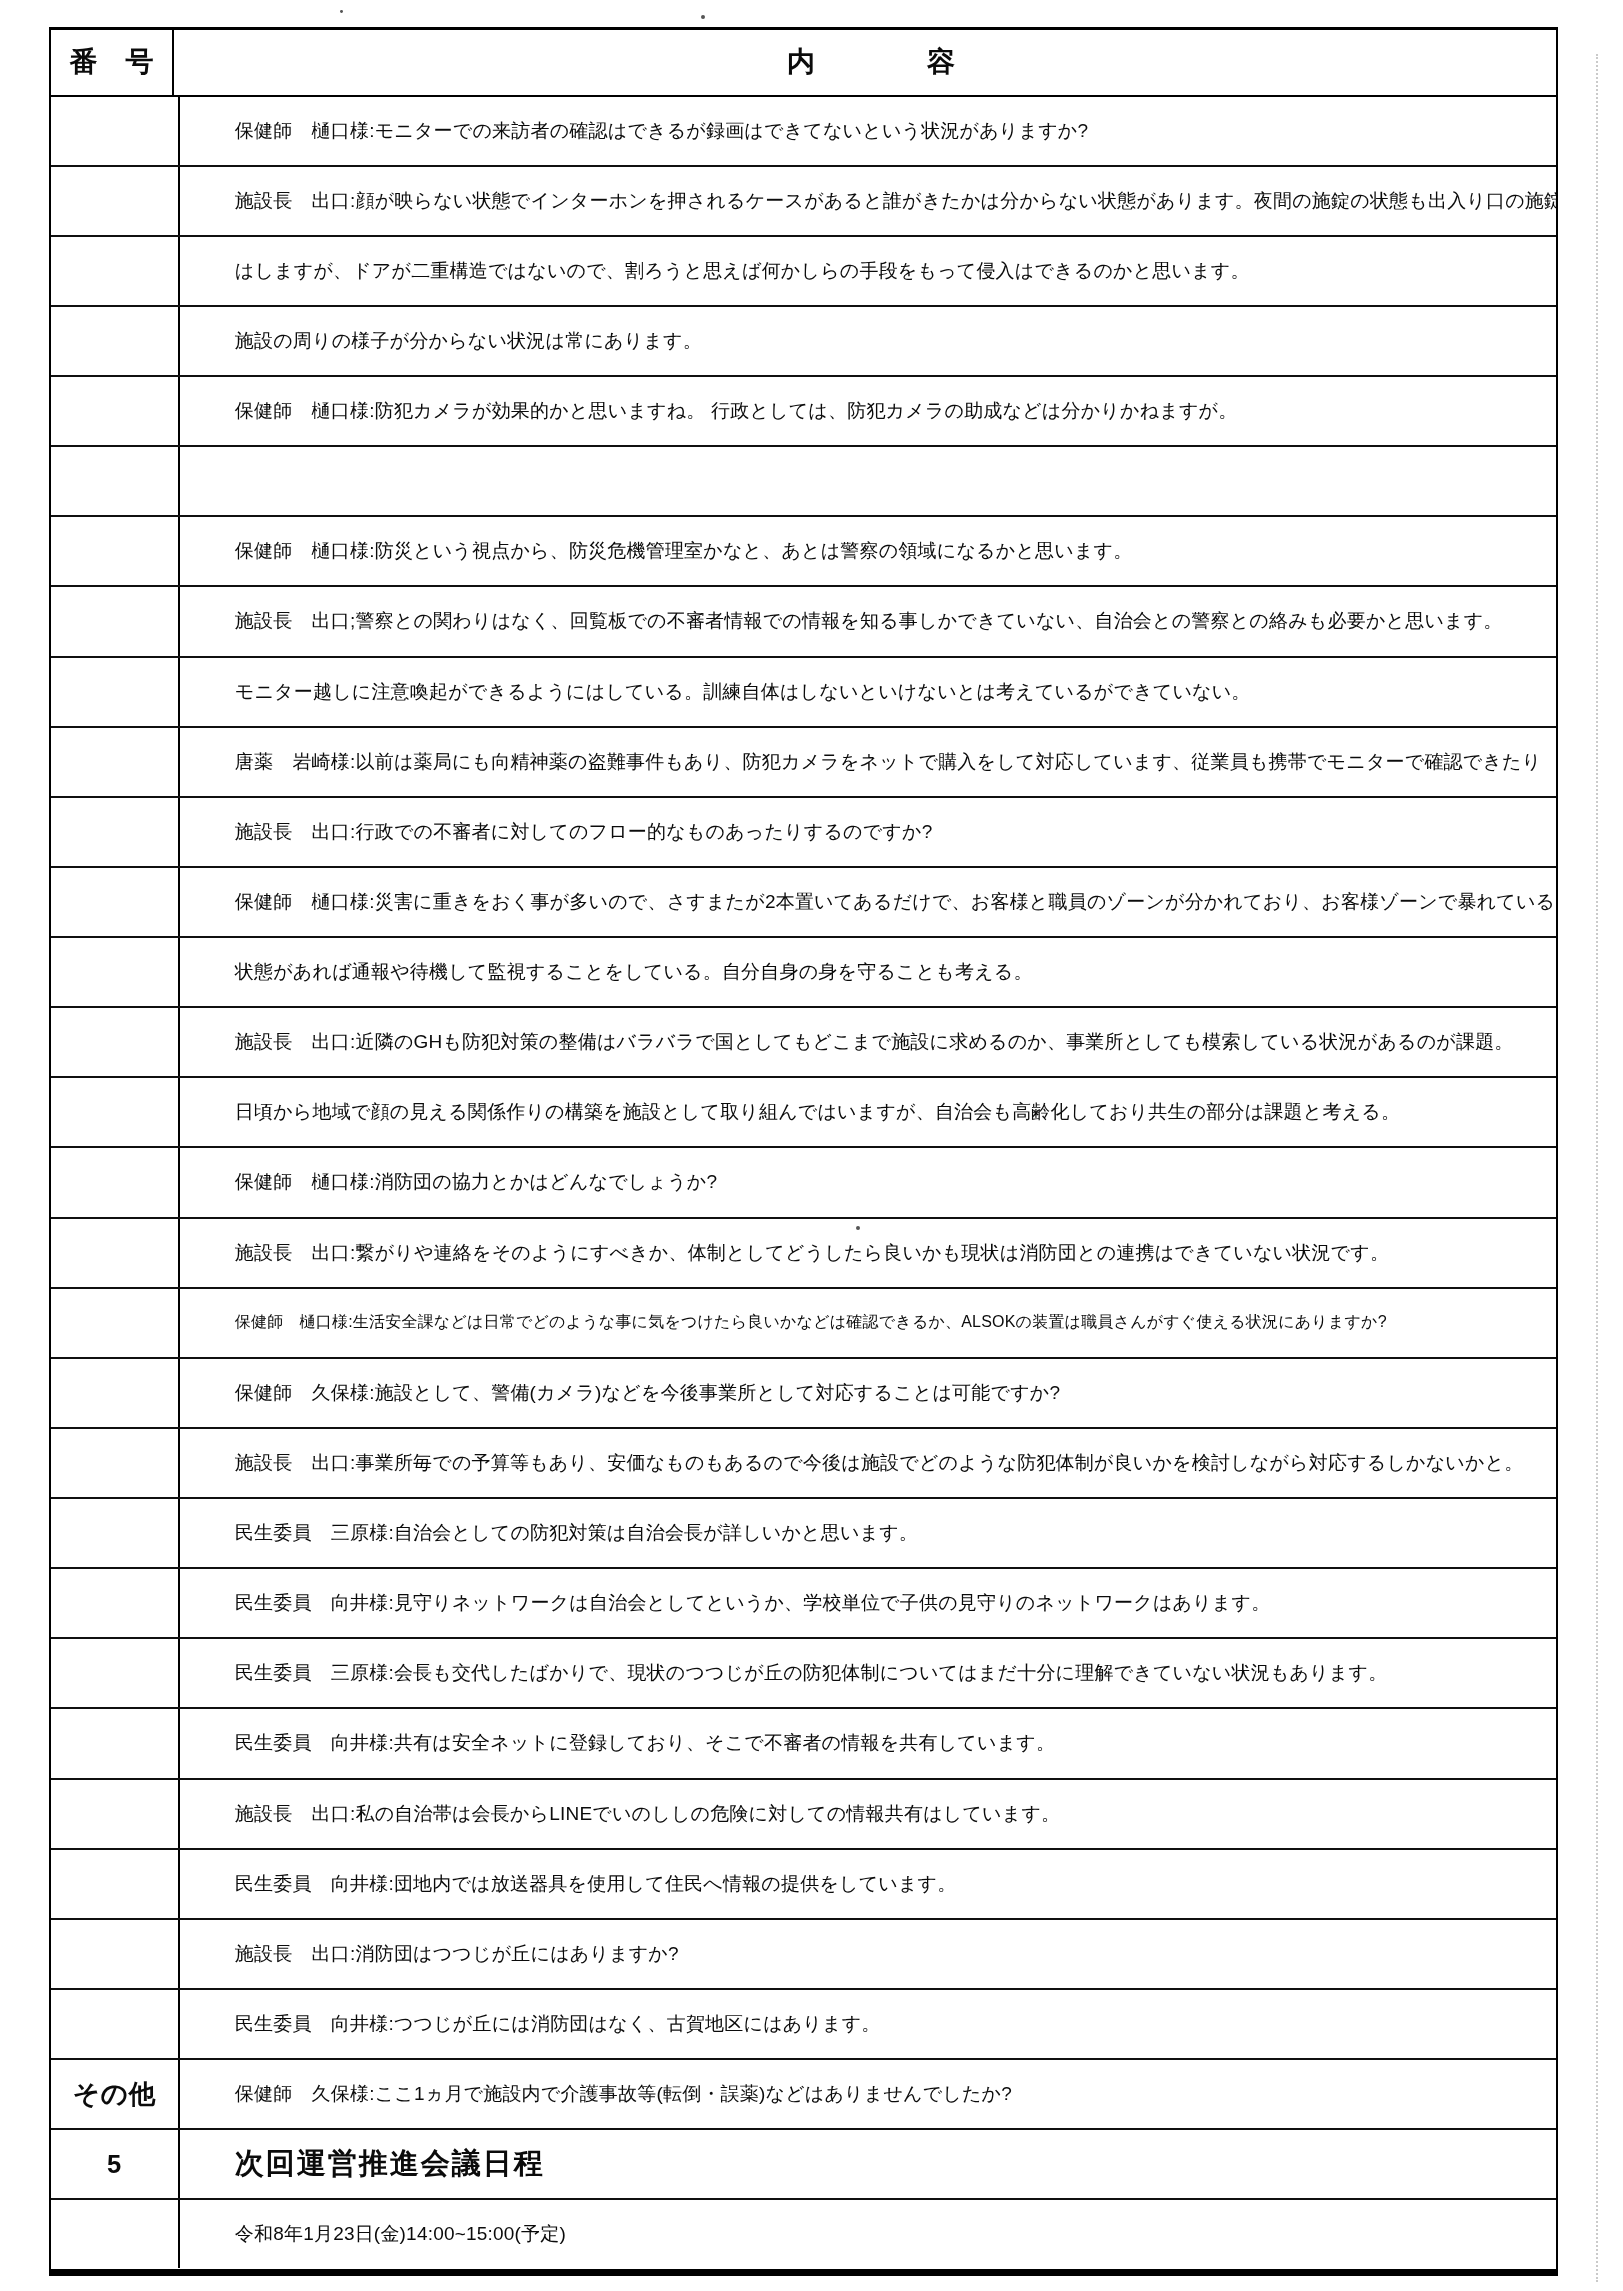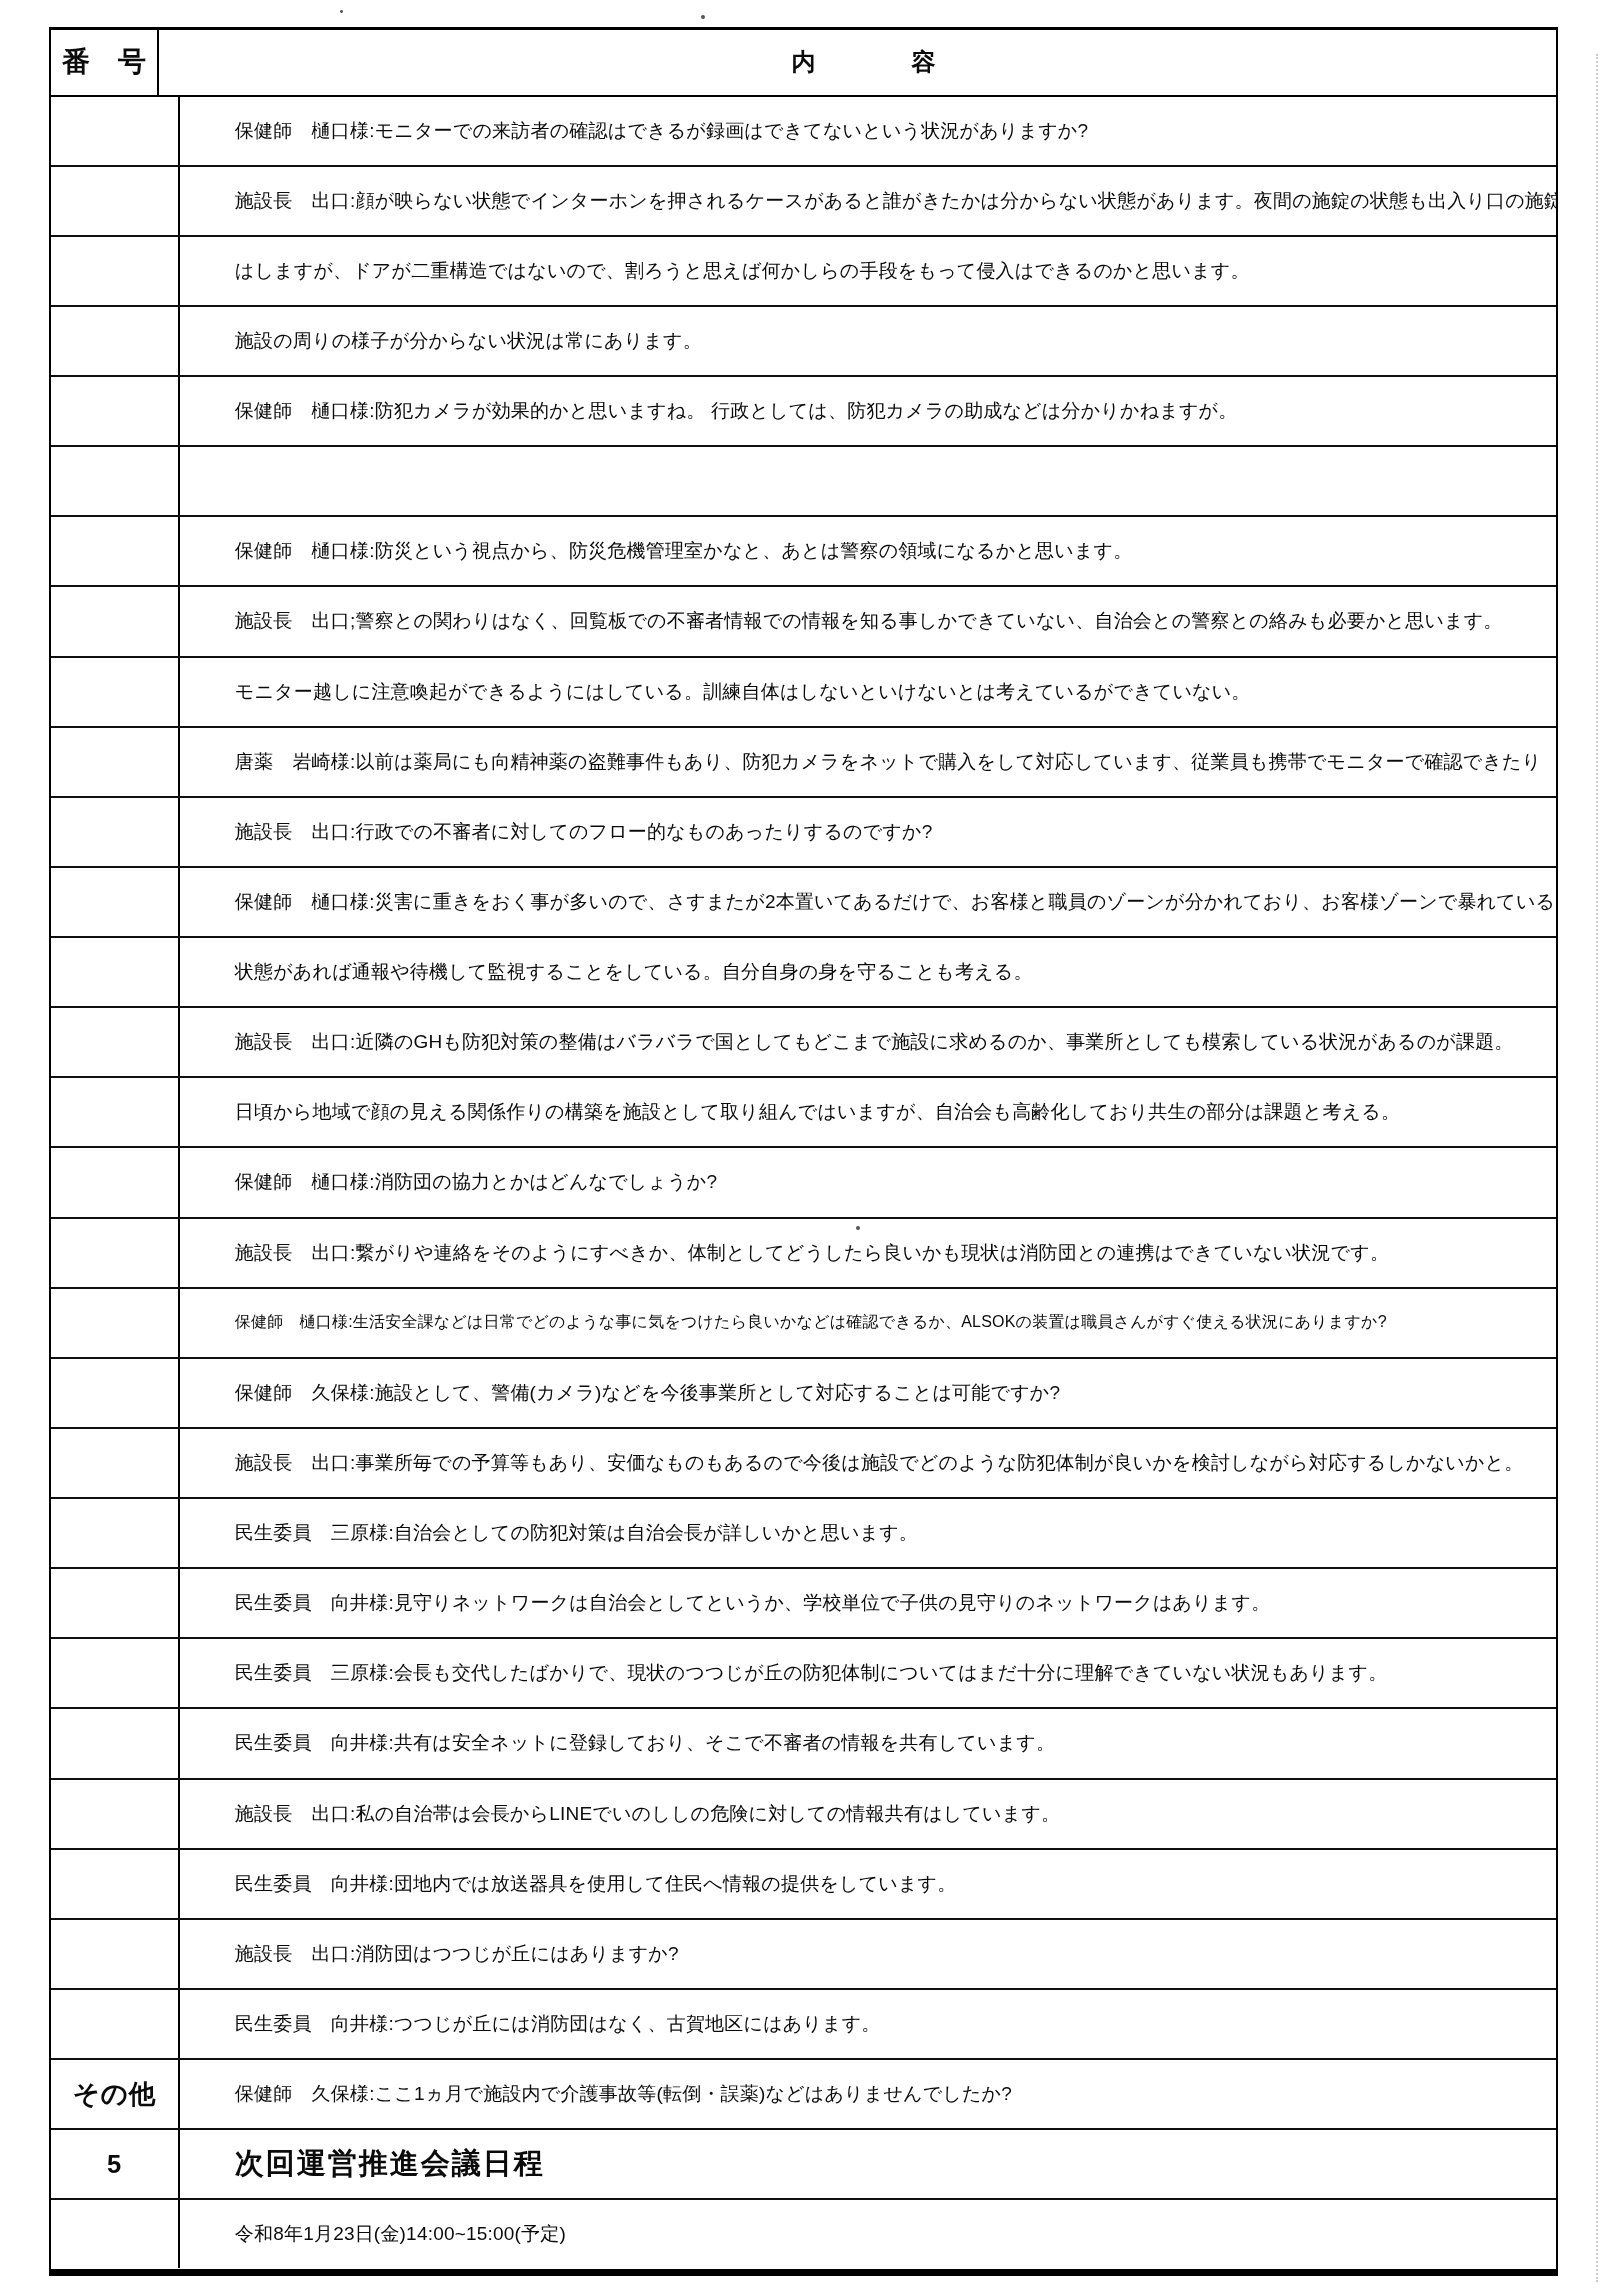--- a/index.html
+++ b/index.html
@@ -21,29 +21,29 @@
     display: flex; flex-direction: column;
     background: #fff;
   }
 
   .header-row {
     height: 67px; display: flex; flex-shrink: 0;
     border-bottom: 2.9px solid #000;
     font-weight: bold;
   }
   .header-num-cell {
-    width: 108px; flex-shrink: 0;
+    width: 123px; flex-shrink: 0;
     border-right: 2.9px solid #000;
     display: flex; align-items: center; justify-content: center;
     font-size: 28px;
   }
   .header-content-cell {
     flex: 1;
     display: flex; align-items: center; justify-content: center;
-    font-size: 24px;
+    font-size: 28px;
     margin-left: 12px;
   }
 
   .rows { flex: 1; display: flex; flex-direction: column; }
 
   .row { flex: 1; display: flex; border-bottom: 2.9px solid #101010; min-height: 0; gap: 43px; }
   .row:last-child { border-bottom: none; }
 
   .num-cell {
     width: 129px; flex-shrink: 0;

